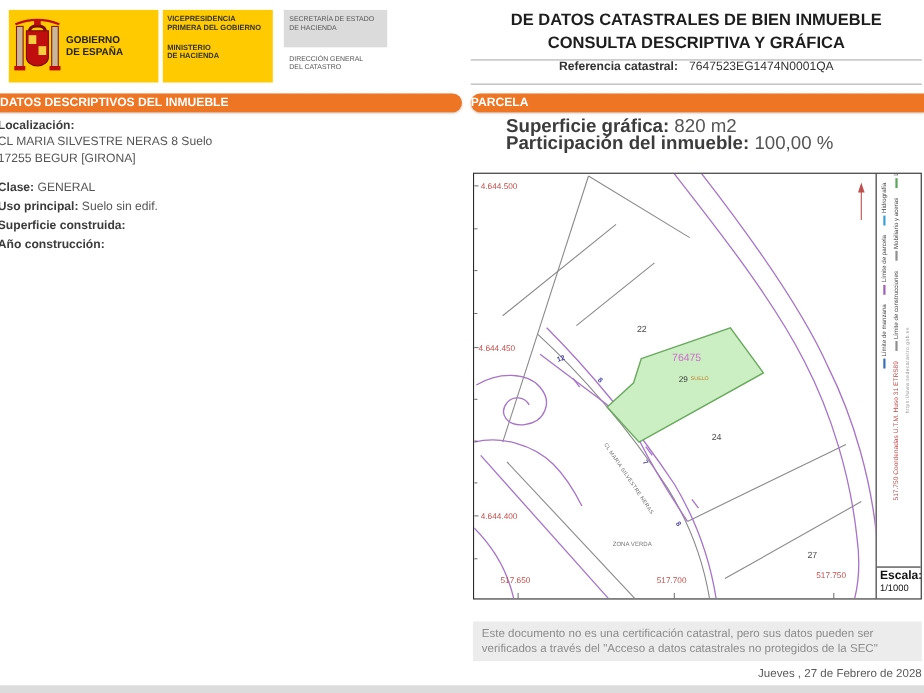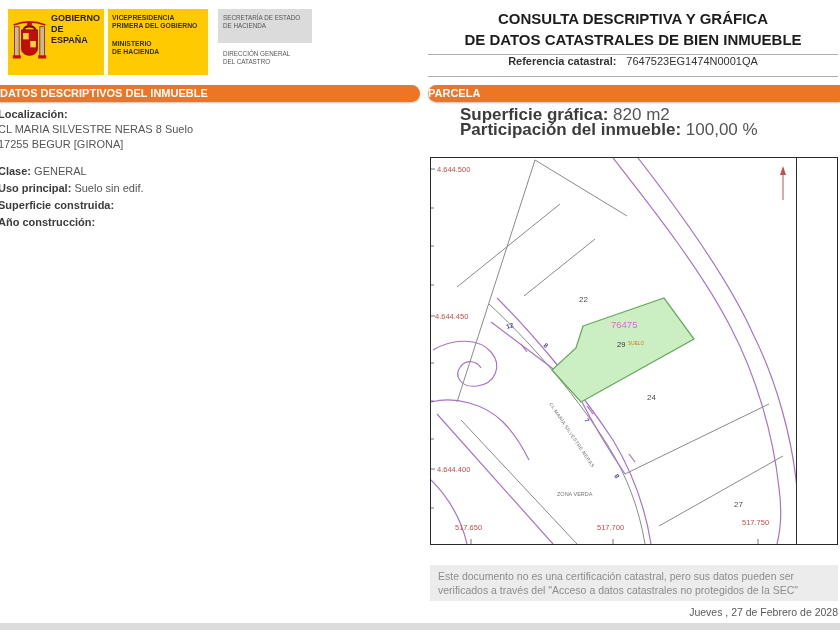--- a/index.html
+++ b/index.html
@@ -3,21 +3,21 @@
 <meta charset="utf-8">
 <style>
   * { margin:0; padding:0; box-sizing:border-box; }
   html,body { background:#fff; }
   .page {
     position:relative; width:840px; height:630px; overflow:hidden;
     background:#fff; font-family:"Liberation Sans", sans-serif; color:#333;
   }
   
   .logo-area { position:absolute; left:8px; top:9px; display:flex; }
-  .logo-main { width:96px; height:66px; background:#FFCB00; display:flex; align-items:flex-start; padding:4px; }
+  .logo-main { width:136px; height:66px; background:#FFCB00; display:flex; align-items:center; padding:4px; }
   .gob-text { font-size:9px; font-weight:bold; color:#222; line-height:11px; margin-left:4px; }
   .dept-box { width:100px; height:66px; background:#FFCB00; margin-left:4px; padding:5px 4px; }
   .dept-box .b { font-size:6.8px; font-weight:bold; color:#333; line-height:8px; }
   .dept-box .gap { height:10px; }
   .right-dept { margin-left:10px; width:94px; }
   .gray-box { background:#DBDBDB; padding:5px 5px; height:34px; }
   .gray-box div, .dg-box div { font-size:6.3px; color:#555; line-height:8px; }
   .dg-box { padding:7px 5px 0 5px; }
   
   .title-area { position:absolute; left:428px; top:8px; width:410px; text-align:center; }
@@ -37,21 +37,21 @@
   .panel-left { position:absolute; left:-2px; top:107px; width:420px; font-size:11px; color:#555; }
   .panel-left .lab { font-weight:bold; color:#3c3c3c; }
   .panel-left .ln { line-height:15px; }
   .spacer12 { height:12px; }
   .spacer2 { height:2px; }
   .panel-right { position:absolute; left:460px; top:107px; width:400px; font-size:17px; color:#555; }
   .panel-right .lab { font-weight:bold; color:#3c3c3c; }
   .panel-right .ln { line-height:15px; }
   
   .map-frame { position:absolute; left:430px; top:157px; width:408px; height:388px;
-    border:1px solid #2b2b2b; display:flex; background:#fff;align-items:flex-end; }
+    border:1px solid #2b2b2b; display:flex; background:#fff; }
   .map-canvas { position:relative; width:366px; height:100%; border-right:1px solid #2b2b2b; overflow:hidden; }
   .legend-strip { position:relative; flex:1; overflow:hidden; }
   .escala-box { position:absolute; left:0; right:0; bottom:0; height:29px; border-top:1px solid #2b2b2b;
     padding:2px 3px; }
   .escala-box .el { font-size:11px; font-weight:bold; color:#111; line-height:11px; }
   .escala-box .ev { font-size:8.5px; color:#111; line-height:11px; }
   .rot-wrap { position:absolute; left:1px; top:355px; width:353px; height:38px;
     transform:rotate(-90deg); transform-origin:0 0; }
   .rot-line1 { display:flex; align-items:center; height:11px; font-size:5.6px; color:#444;
     justify-content:flex-end; gap:9px; padding-right:6px; }
@@ -106,22 +106,22 @@
         <div>DE HACIENDA</div>
       </div>
       <div class="dg-box">
         <div>DIRECCIÓN GENERAL</div>
         <div>DEL CATASTRO</div>
       </div>
     </div>
   </div>
 
   <div class="title-area">
+    <div class="t">DE DATOS CATASTRALES DE BIEN INMUEBLE</div>
     <div class="t">CONSULTA DESCRIPTIVA Y GRÁFICA</div>
-    <div class="t">DE DATOS CATASTRALES DE BIEN INMUEBLE</div>
   </div>
   <div class="ref-row">
     <span class="lab">Referencia catastral:</span>
     <span class="val">7647523EG1474N0001QA</span>
   </div>
 
   <div class="bar bar-left">
     <span>DATOS DESCRIPTIVOS DEL INMUEBLE</span>
   </div>
   <div class="bar bar-right">

